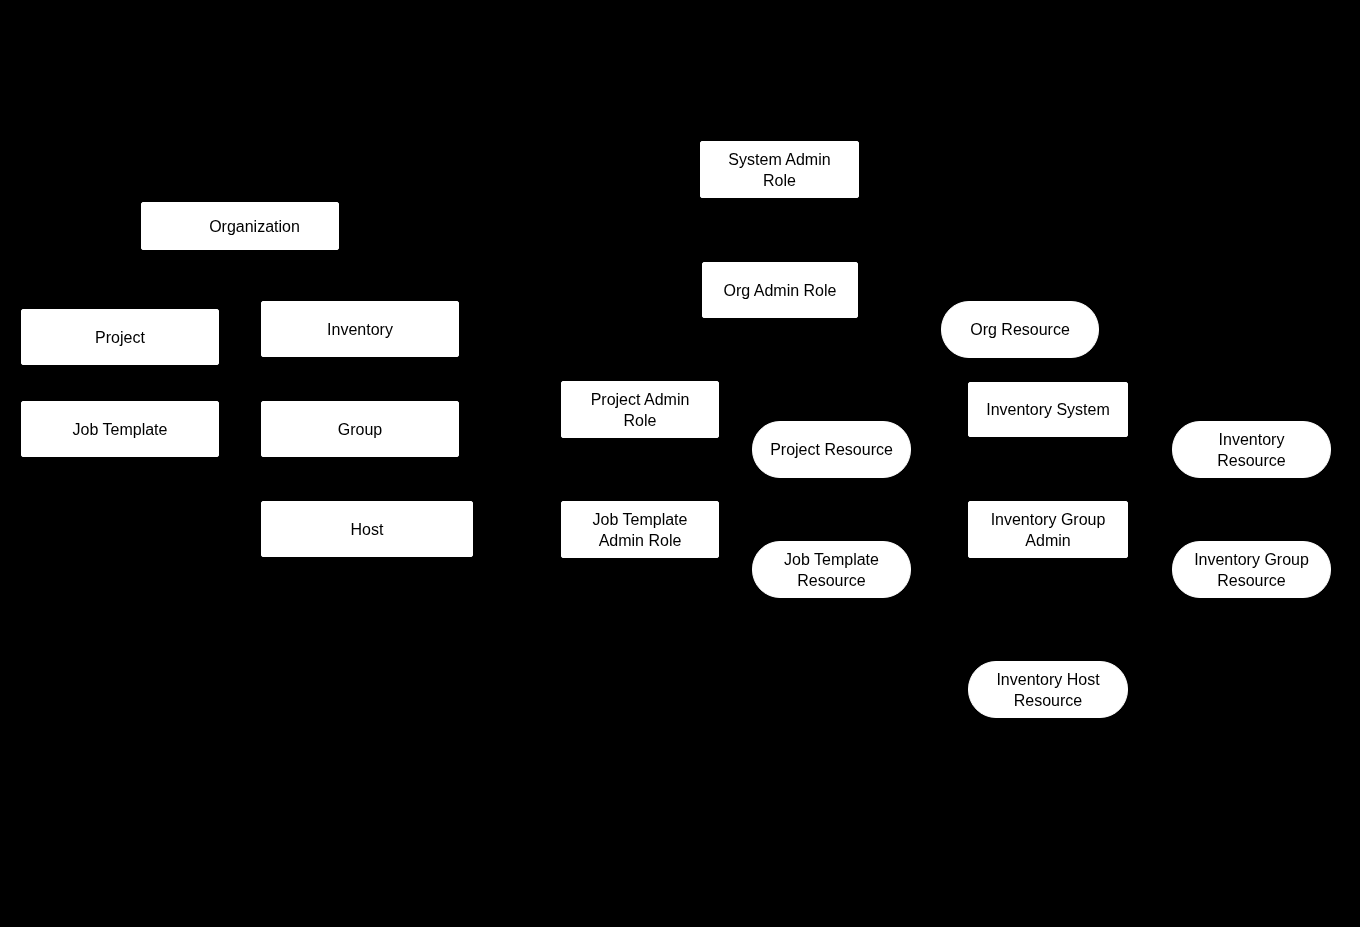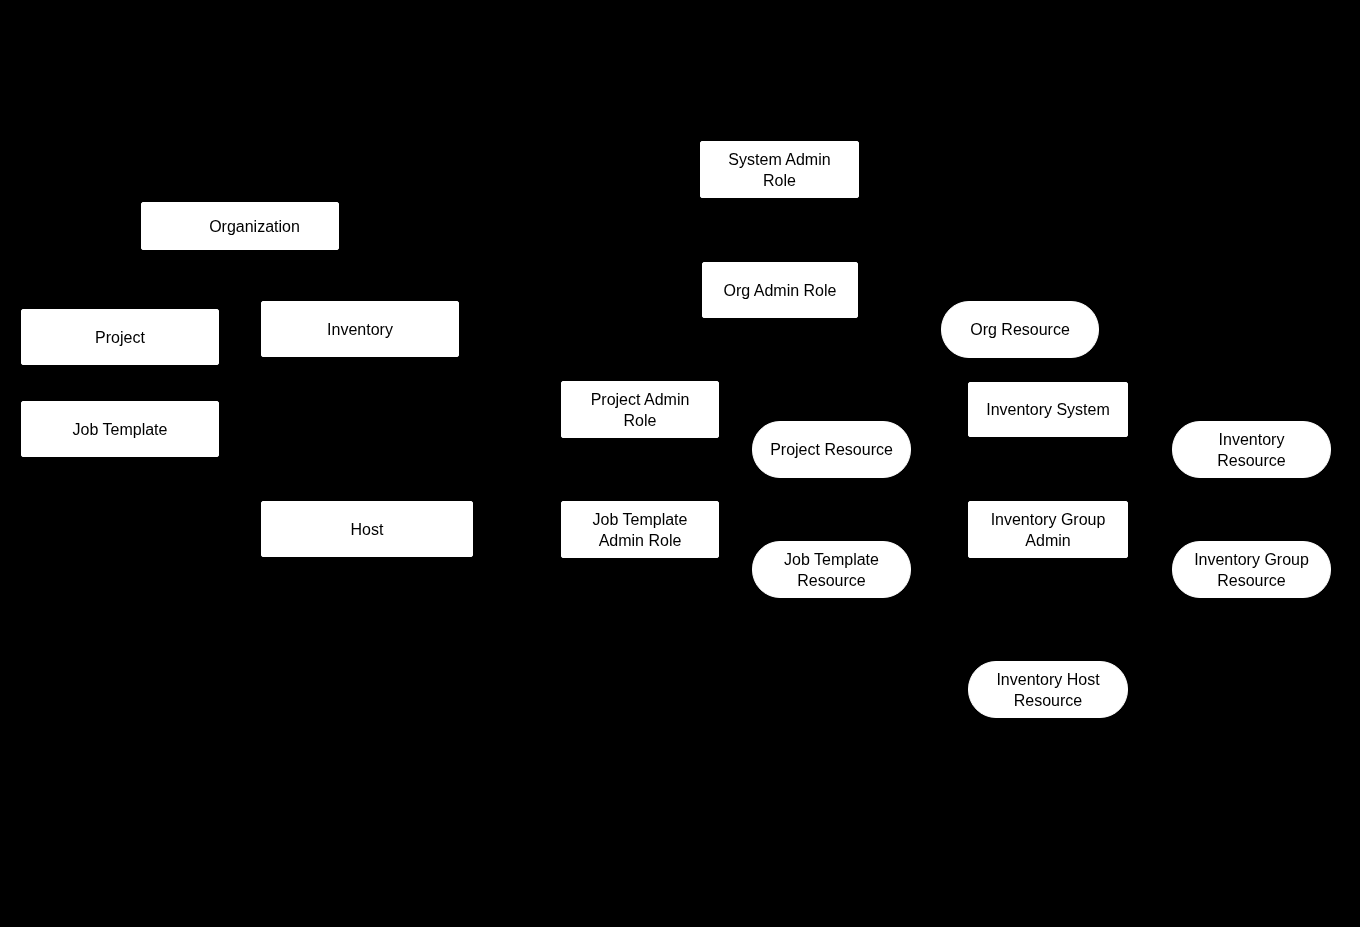--- a/index.html
+++ b/index.html
@@ -54,20 +54,23 @@
   </div>
 
   <div class="node rect" style="left:261px; top:301px; width:198px; height:56px;">
     <span class="node-label">Inventory</span>
   </div>
 
   <div class="node rect" style="left:21px; top:401px; width:198px; height:56px;">
     <span class="node-label">Job Template</span>
   </div>
 
+  <div class="node rect" style="left:261px; top:401px; width:198px; height:56px;">
+    <span class="node-label">Group</span>
+  </div>
 
   <div class="node rect" style="left:261px; top:501px; width:212px; height:56px;">
     <span class="node-label">Host</span>
   </div>
 
   <div class="node rect" style="left:700px; top:141px; width:159px; height:57px;">
     <span class="node-label">System Admin
 Role</span>
   </div>
 

